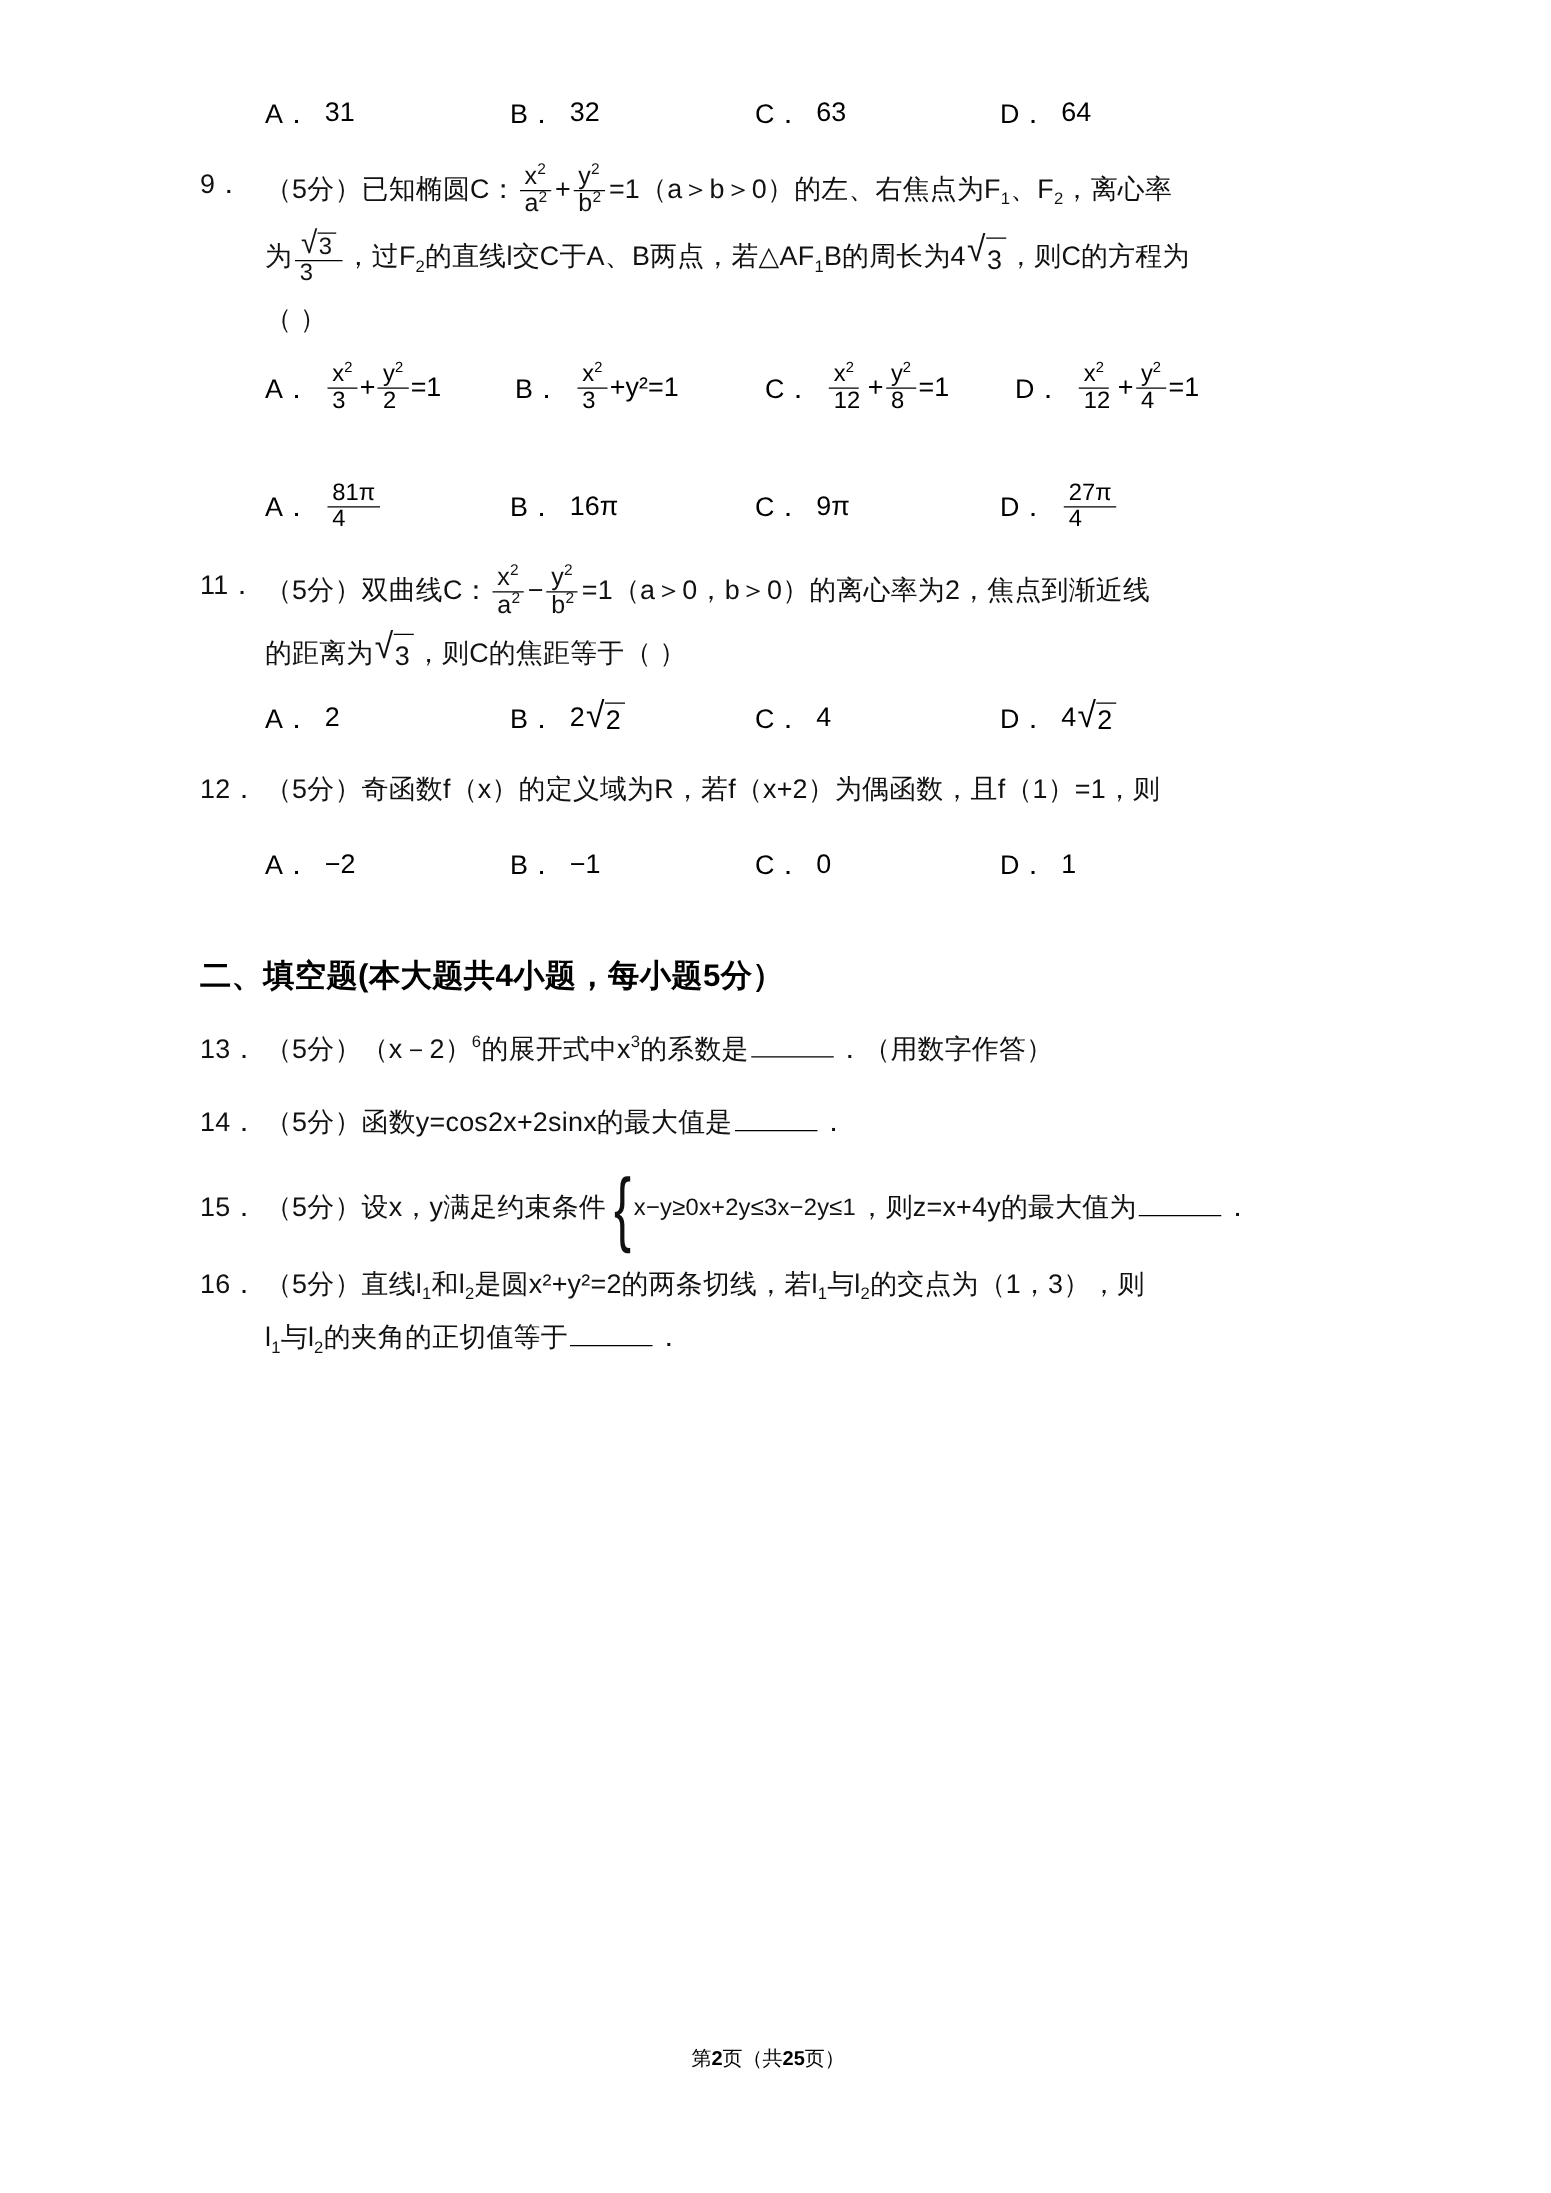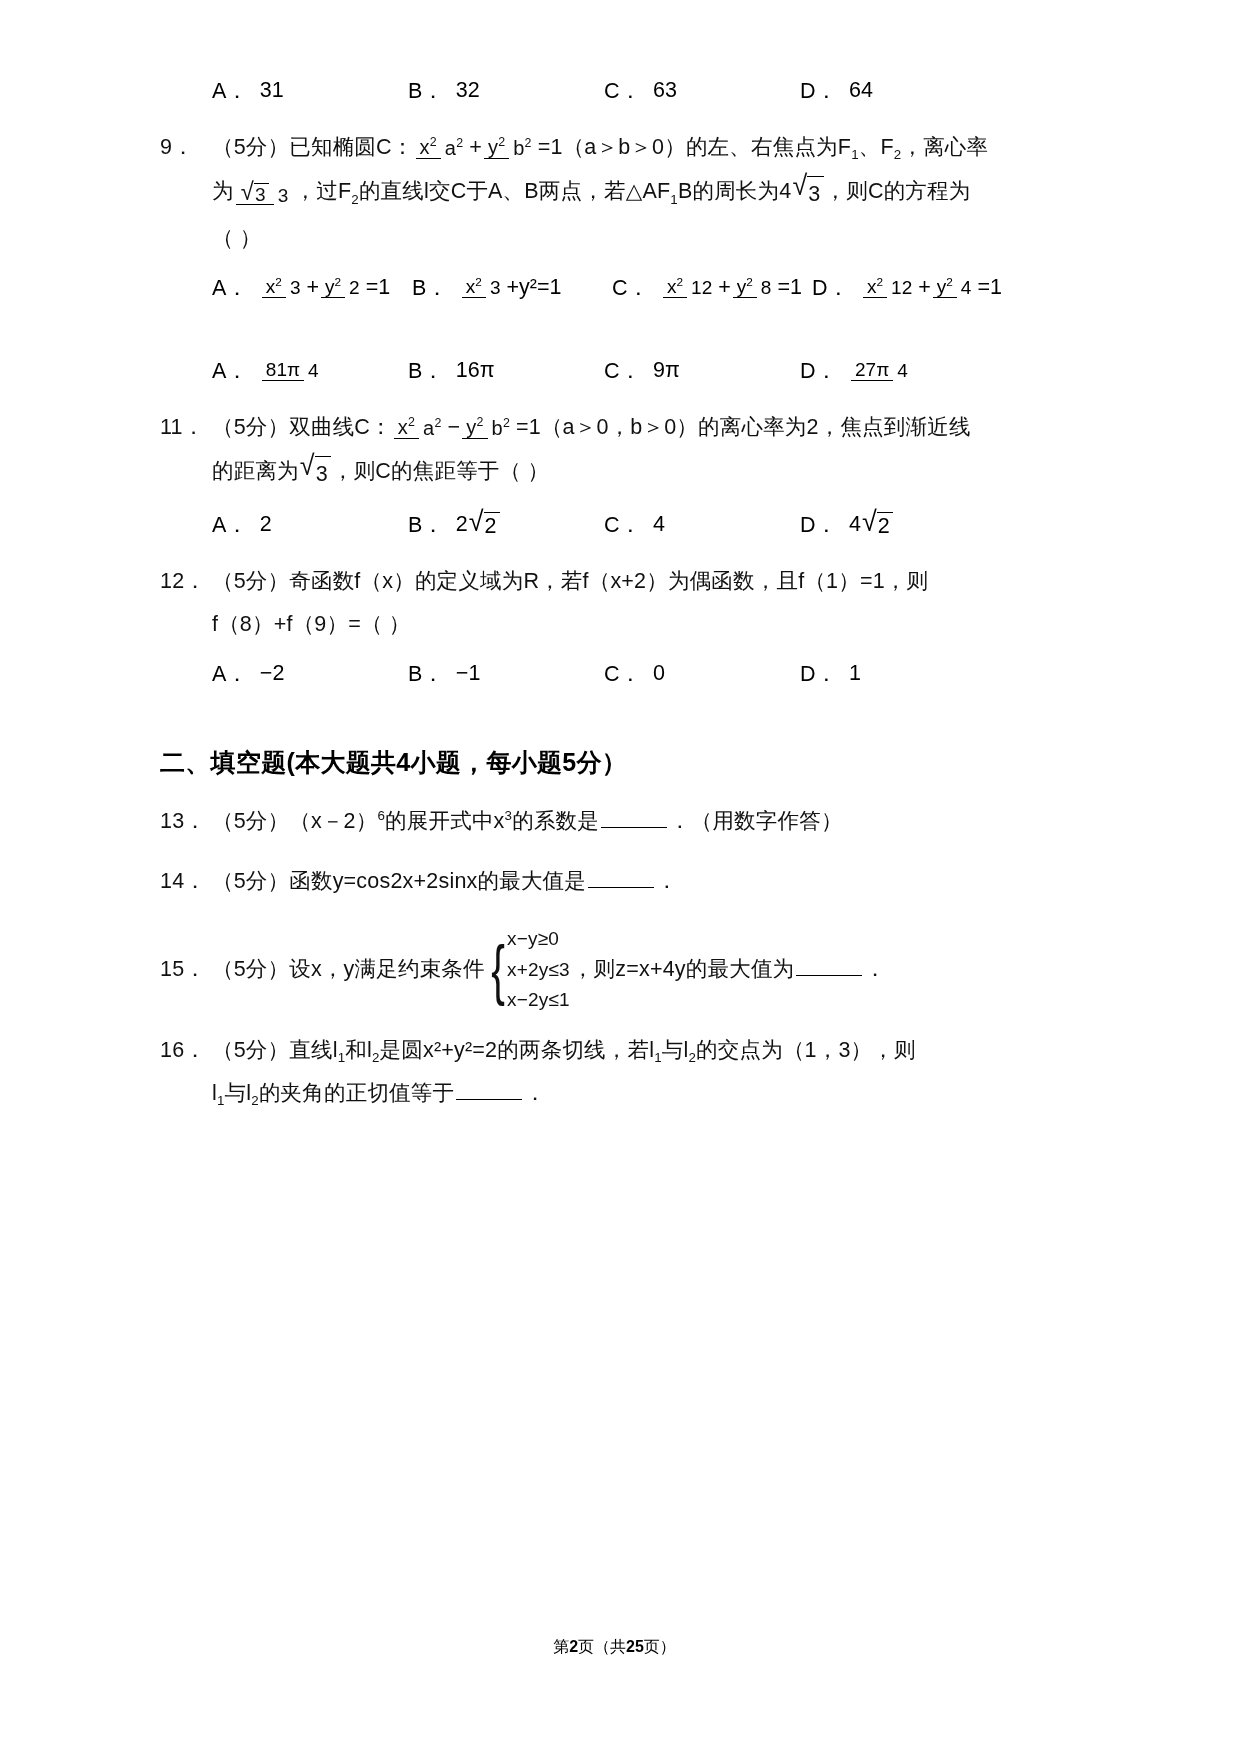--- a/index.html
+++ b/index.html
@@ -63,22 +63,22 @@
   .opt-w3 { width: 196px; }
   .opt-w4 { width: auto; }
 
   .opt-eq1 { width: 200px; }
   .opt-eq2 { width: 200px; }
   .opt-eq3 { width: 200px; }
 
   
   .frac {
     display: inline-flex;
-    flex-direction: row;
-    align-items: flex-end;
+    flex-direction: column;
+    align-items: flex-start;
     vertical-align: middle;
     margin: 0 2px;
     line-height: 1.05;
     font-size: 19px;
   }
   .frac > .num {
     padding: 0 4px;
     border-bottom: 1.4px solid #000;
     display: block;
   }
@@ -132,21 +132,21 @@
   }
   .system .brace {
     font-size: 66px;
     line-height: 0.78;
     font-weight: 300;
     transform: scaleX(0.62);
     display: inline-block;
   }
   .system .rows {
     display: inline-flex;
-    flex-direction: column;
+    flex-direction: row;
     justify-content: center;
     font-size: 19px;
     line-height: 1.62;
     margin-left: -2px;
   }
   
   .section-head {
     font-size: 25px;
     font-weight: bold;
     letter-spacing: 0.3px;
@@ -374,21 +374,20 @@
 
   <div class="qnum-row qline">
     <div class="qnum">12．</div>
     <div class="qbody">
       <span>（5分）</span><span>奇函数f（x）的定义域为R，若f（x+2）为偶函数，且f（1）=1，则</span>
     </div>
   </div>
 
   <div class="sp-xs"></div>
 
-  <div class="qline indent">f（8）+f（9）=（  ）</div>
 
   <div class="sp-s"></div>
 
   <div class="options">
     <div class="opt opt-w1">
       <span class="lbl">A．</span>
       <span>−2</span>
     </div>
     <div class="opt opt-w2">
       <span class="lbl">B．</span>

